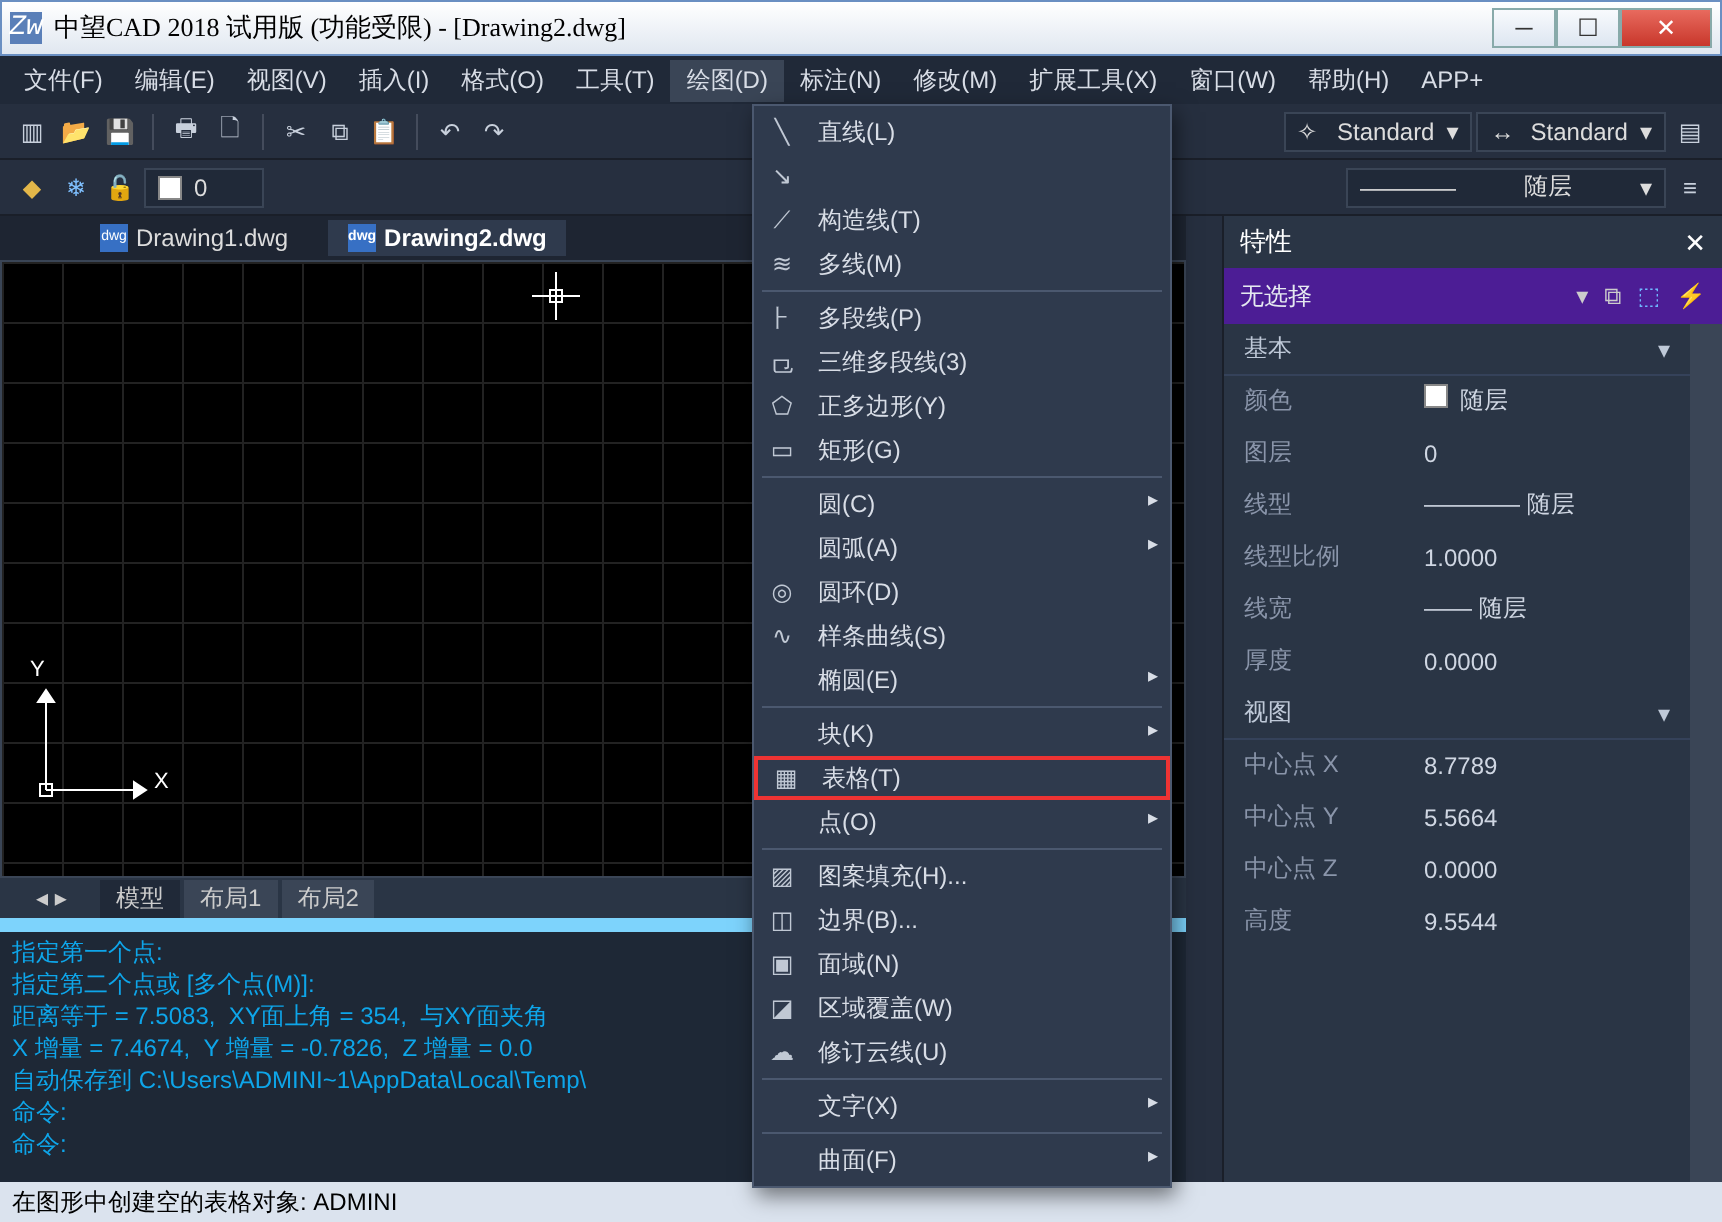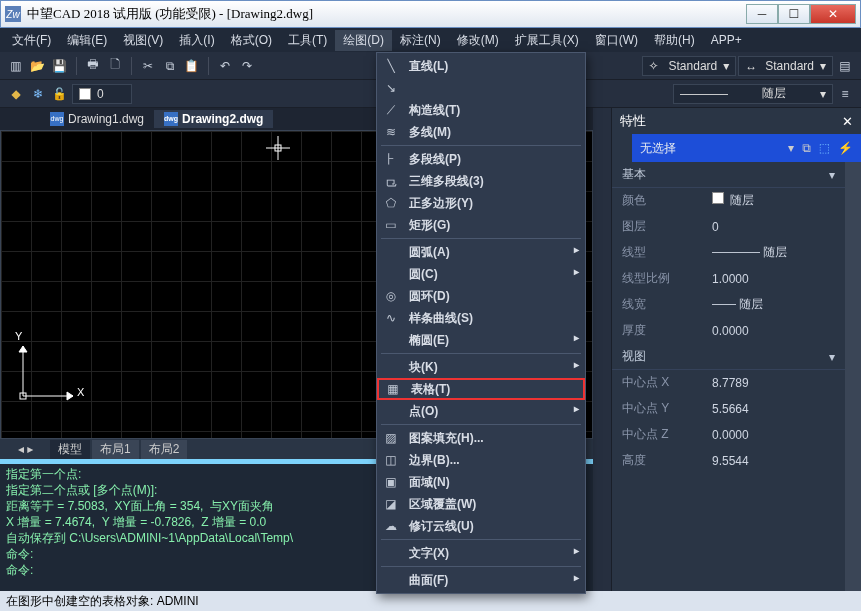--- a/index.html
+++ b/index.html
@@ -1,20 +1,20 @@
 <!DOCTYPE html>
 <html><head>
 <meta charset="utf-8">
 <style>
   * { margin: 0; padding: 0; box-sizing: border-box; font-family: "Microsoft YaHei", "SimSun", sans-serif; }
   body { width: 861px; height: 611px; background: #2d3748; color: #ccc; font-size: 12px; overflow: hidden; position: relative; }
   
   
   .titlebar { height: 28px; background: linear-gradient(#fff, #e0e7f0); display: flex; align-items: center; padding: 0 4px; border: 1px solid #6a8fc2; }
-  .titlebar .appicon { width: 16px; height: 16px; background: #5a7fb8; margin-right: 6px; display:flex;align-items:center;justify-content:center;color:#fff;font-size:10px;font-style:italic;}
+  .titlebar .appicon { width: 16px; height: 16px; background: #5a7fb8; margin-right: 6px; display:flex;align-items:center;justify-content:center;color:#fff;font-size:14px;font-style:italic;font-family:Liberation Mono, monospace;}
   .titlebar .title { flex: 1; color: #000; font-size: 13px; font-family: Liberation Serif, serif; }
   .winbtns { display: flex; gap: 0; }
   .winbtn { width: 32px; height: 20px; display: flex; align-items: center; justify-content: center; border: 1px solid #8aa; background: linear-gradient(#f8fafd,#dde6f1); color:#333; }
   .winbtn.close { background: linear-gradient(#e86a5e,#c8372b); color: #fff; width:46px;}
   
   
   .menubar { height: 24px; background: #202938; display: flex; align-items: center; padding: 0 4px; }
   .menubar .menuitem { padding: 2px 8px; color: #d8dde6; }
   .menubar .menuitem.active { background: #3a4556; }
   
@@ -24,54 +24,54 @@
   .tsep { width: 1px; height: 18px; background: #444c5c; margin: 0 4px; }
   .combo { background: #202938; border: 1px solid #3a4556; padding: 1px 6px; display:flex; align-items:center; gap:6px; color:#ddd; min-width:80px; height:20px;}
   .combo.wide { min-width: 160px; }
   
   
   .main { display: flex; height: calc(611px - 28px - 24px - 28px - 28px - 20px); position:relative;}
   .left { flex: 1; display: flex; flex-direction: column; background:#000; position:relative;}
   .right { width: 250px; background: #2a3545; border-left: 1px solid #1a1f29; display:flex; flex-direction:column; }
   
   
-  .drawtabs { height: 22px; background: #1e2532; display: flex; align-items: center; padding-left: 40px; }
+  .drawtabs { height: 22px; background: #1e2532; display: flex; align-items: center; padding-left: 40px; gap: 10px;}
   .drawtab { display: flex; align-items: center; gap: 4px; padding: 2px 10px; color:#ddd;}
   .drawtab.active { background: #2f3a4d; color:#fff; font-weight:bold;}
   .dwgicon { width:14px; height:14px; background:#3770c4; display:inline-block; font-size:7px;color:#fff; text-align:center; line-height:14px;}
   
   
   .canvas { flex: 1; background: #000; position: relative; border:1px solid #3a4556;}
   .grid { position: absolute; inset: 0; background-image: linear-gradient(#222 1px, transparent 1px), linear-gradient(90deg, #222 1px, transparent 1px); background-size: 30px 30px; }
   .ucs { position: absolute; left: 12px; bottom: 30px; color: #fff; font-size:11px;}
   .ucs svg { stroke:#fff; }
   .layouttabs { height: 20px; background: #2a3545; display: flex; align-items: center; padding-left:50px; gap:2px;}
   .layouttab { padding: 1px 8px; background:#3a4556;}
   .layouttab.active { background:#202938;}
   
   
-  .cmdwin { height: 132px; background: #1e2836; font-family: Consolas, monospace; font-size: 12px; color: #86efac; padding: 2px 6px; overflow:hidden; border-top:5px solid #7dd3fc; white-space:pre-wrap;}
+  .cmdwin { height: 132px; background: #1e2836; font-family: Consolas, monospace; font-size: 12px; color: #0ea5e9; padding: 2px 6px; overflow:hidden; border-top:7px solid #7dd3fc; white-space:pre-wrap;}
   .cmdline { line-height: 16px; }
   
   
   .statusbar { height: 20px; background: #dbe3ee; color: #000; display: flex; align-items: center; padding: 0 6px; font-size:12px;}
   
   
   .dropdown { position: absolute; left: 376px; top: 52px; width: 210px; background: #2f3a4d; border: 1px solid #4b586f; box-shadow: 2px 4px 10px rgba(0,0,0,.5); z-index: 50; padding:2px 0;}
   .dditem { display: flex; align-items: center; height: 22px; padding: 0 8px 0 4px; color: #d8dde6; position:relative; gap:8px;}
   .dditem .ico { width: 20px; height:16px; display:flex;align-items:center;justify-content:center; color:#c0c8d4;}
-  .dditem .lab { flex: 1; font-weight: bold; }
+  .dditem .lab { flex: 1; }
   .dditem .sub::after { content:"▸"; position:absolute; right:6px; font-size:10px;}
   .ddsep { height: 1px; background: #4b586f; margin: 2px 4px; }
   .ddbox { border: 2px solid #e33; background:transparent;}
   
   
   .propshdr { height: 26px; background: #2a3545; display: flex; align-items: center; padding: 0 8px; color:#ffffff; font-size:13px;}
   .propshdr .x { margin-left:auto; }
-  .propsel { height: 28px; display:flex; align-items:center; padding:0 8px; gap:8px; background:#1d4ed8;margin-left:20px;}
+  .propsel { height: 28px; display:flex; align-items:center; padding:0 8px; gap:8px; background:#4c1d95;}
   .propsel .seltxt { flex:1; color:#e5e9f0;}
   .propsel .acticon { color:#ffbf3d;}
   .propgroup { padding: 4px 10px; color: #bfc9d8; border-bottom:1px solid #35425a; display:flex; align-items:center;}
   .propgroup .gtitle { flex:1;}
   .proprow { display: flex; height: 26px; align-items: center; border-bottom:1px solid #2a3545;}
   .proprow .pk { width: 96px; padding-left: 10px; color: #8a95aa; }
   .proprow .pv { flex: 1; color: #cfd6e2; padding-left:4px;}
   .swatch { width:12px;height:12px;border:1px solid #888; display:inline-block; margin-right:6px; background:#fff;}
   .scroll { width:16px; background:#3a4556; }
   
@@ -295,25 +295,25 @@
       <span class="ico">⬠</span>
       <span class="lab">正多边形(Y)</span>
     </div>
     <div class="dditem">
       <span class="ico">▭</span>
       <span class="lab">矩形(G)</span>
     </div>
     <div class="ddsep"></div>
     <div class="dditem">
       <span class="ico"></span>
+      <span class="lab sub">圆(C)</span>
+    </div>
+    <div class="dditem">
+      <span class="ico"></span>
       <span class="lab sub">圆弧(A)</span>
-    </div>
-    <div class="dditem">
-      <span class="ico"></span>
-      <span class="lab sub">圆(C)</span>
     </div>
     <div class="dditem">
       <span class="ico">◎</span>
       <span class="lab">圆环(D)</span>
     </div>
     <div class="dditem">
       <span class="ico">∿</span>
       <span class="lab">样条曲线(S)</span>
     </div>
     <div class="dditem">

